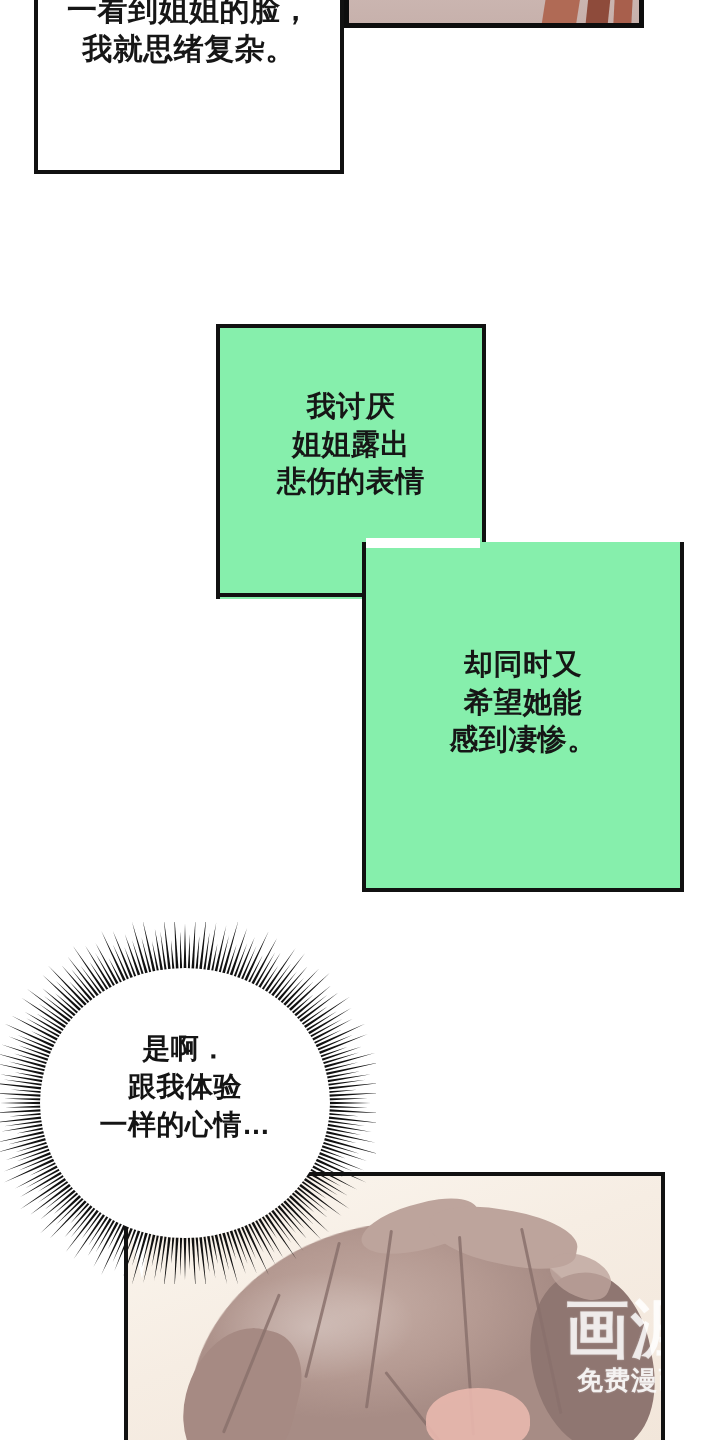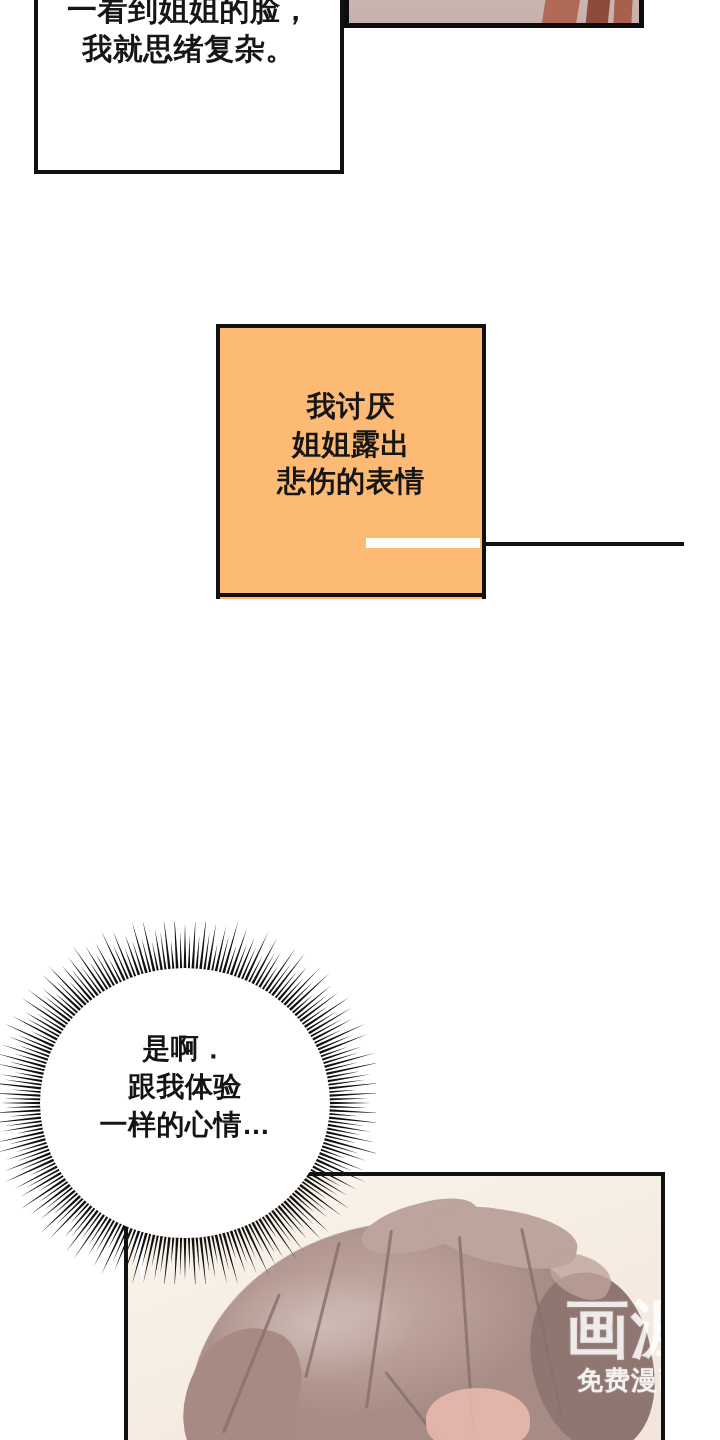--- a/index.html
+++ b/index.html
@@ -5,21 +5,21 @@
   html,body{margin:0;padding:0;background:#ffffff;}
   body{
     width:720px;height:1440px;
     position:relative;overflow:hidden;
     font-family:"Liberation Sans","DejaVu Sans",sans-serif;
     background:#ffffff;
   }
   .stage{position:absolute;inset:0;width:612px;height:1440px;}
 
   
-  .panel{position:absolute;box-sizing:border-box;background:#fdba74;}
+  .panel{position:absolute;box-sizing:border-box;background:#86efac;}
 
   
   #panel-top{
     left:34px;top:-70px;width:310px;height:244px;
     border:4px solid #111111;border-top:none;
     background:#ffffff;
   }
   .narr{
     position:absolute;left:0;right:0;
     text-align:center;color:#161616;
@@ -179,20 +179,25 @@
 
   <div class="panel" id="panel-mid-upper">
     <div class="narr">我讨厌
 姐姐露出
 悲伤的表情</div>
   </div>
 
   <div id="step-ledge"></div>
   <div id="step-ledge-right"></div>
 
+  <div class="panel" id="panel-mid-lower">
+    <div class="narr">却同时又
+希望她能
+感到凄惨。</div>
+  </div>
 
   <div class="seam-mask" id="seam1"></div>
 
   <div class="panel" id="panel-bottom">
     <div class="bg"></div>
 
     <div class="head"></div>
 
     <div class="strand lite" style="left:232px;top:28px;width:120px;height:46px;transform:rotate(-16deg);"></div>
     <div class="strand lite" style="left:300px;top:34px;width:150px;height:54px;transform:rotate(10deg);"></div>

